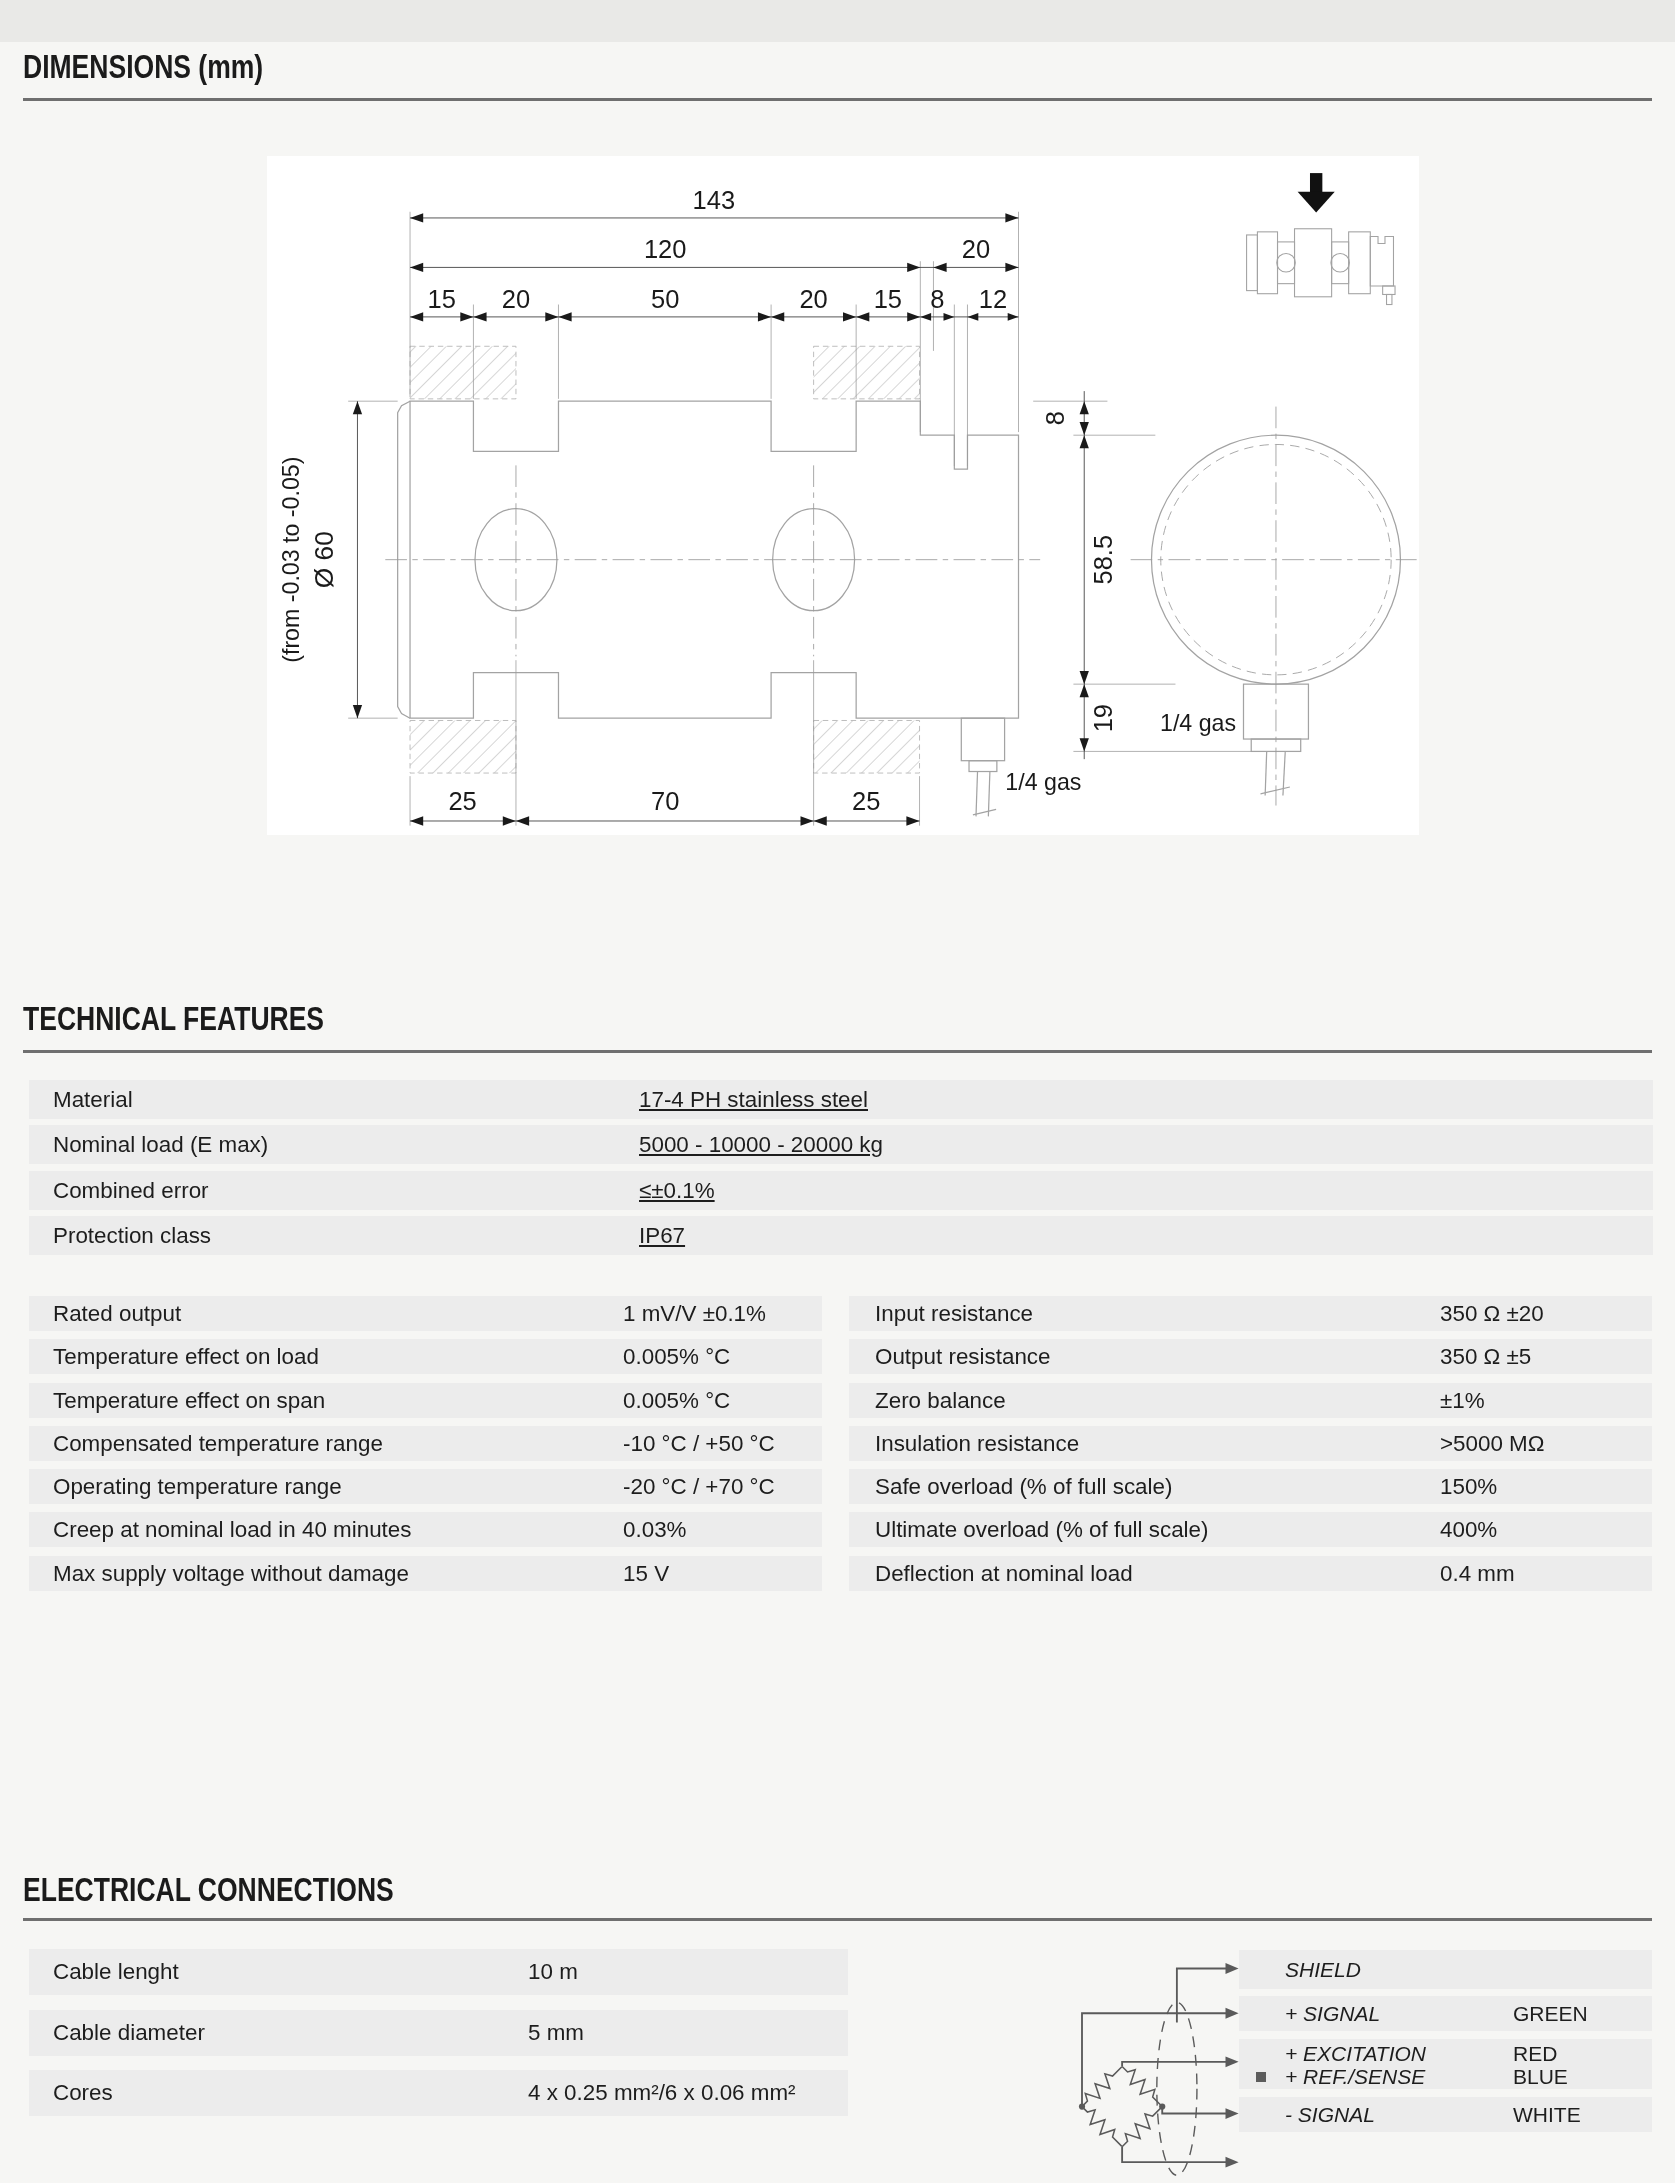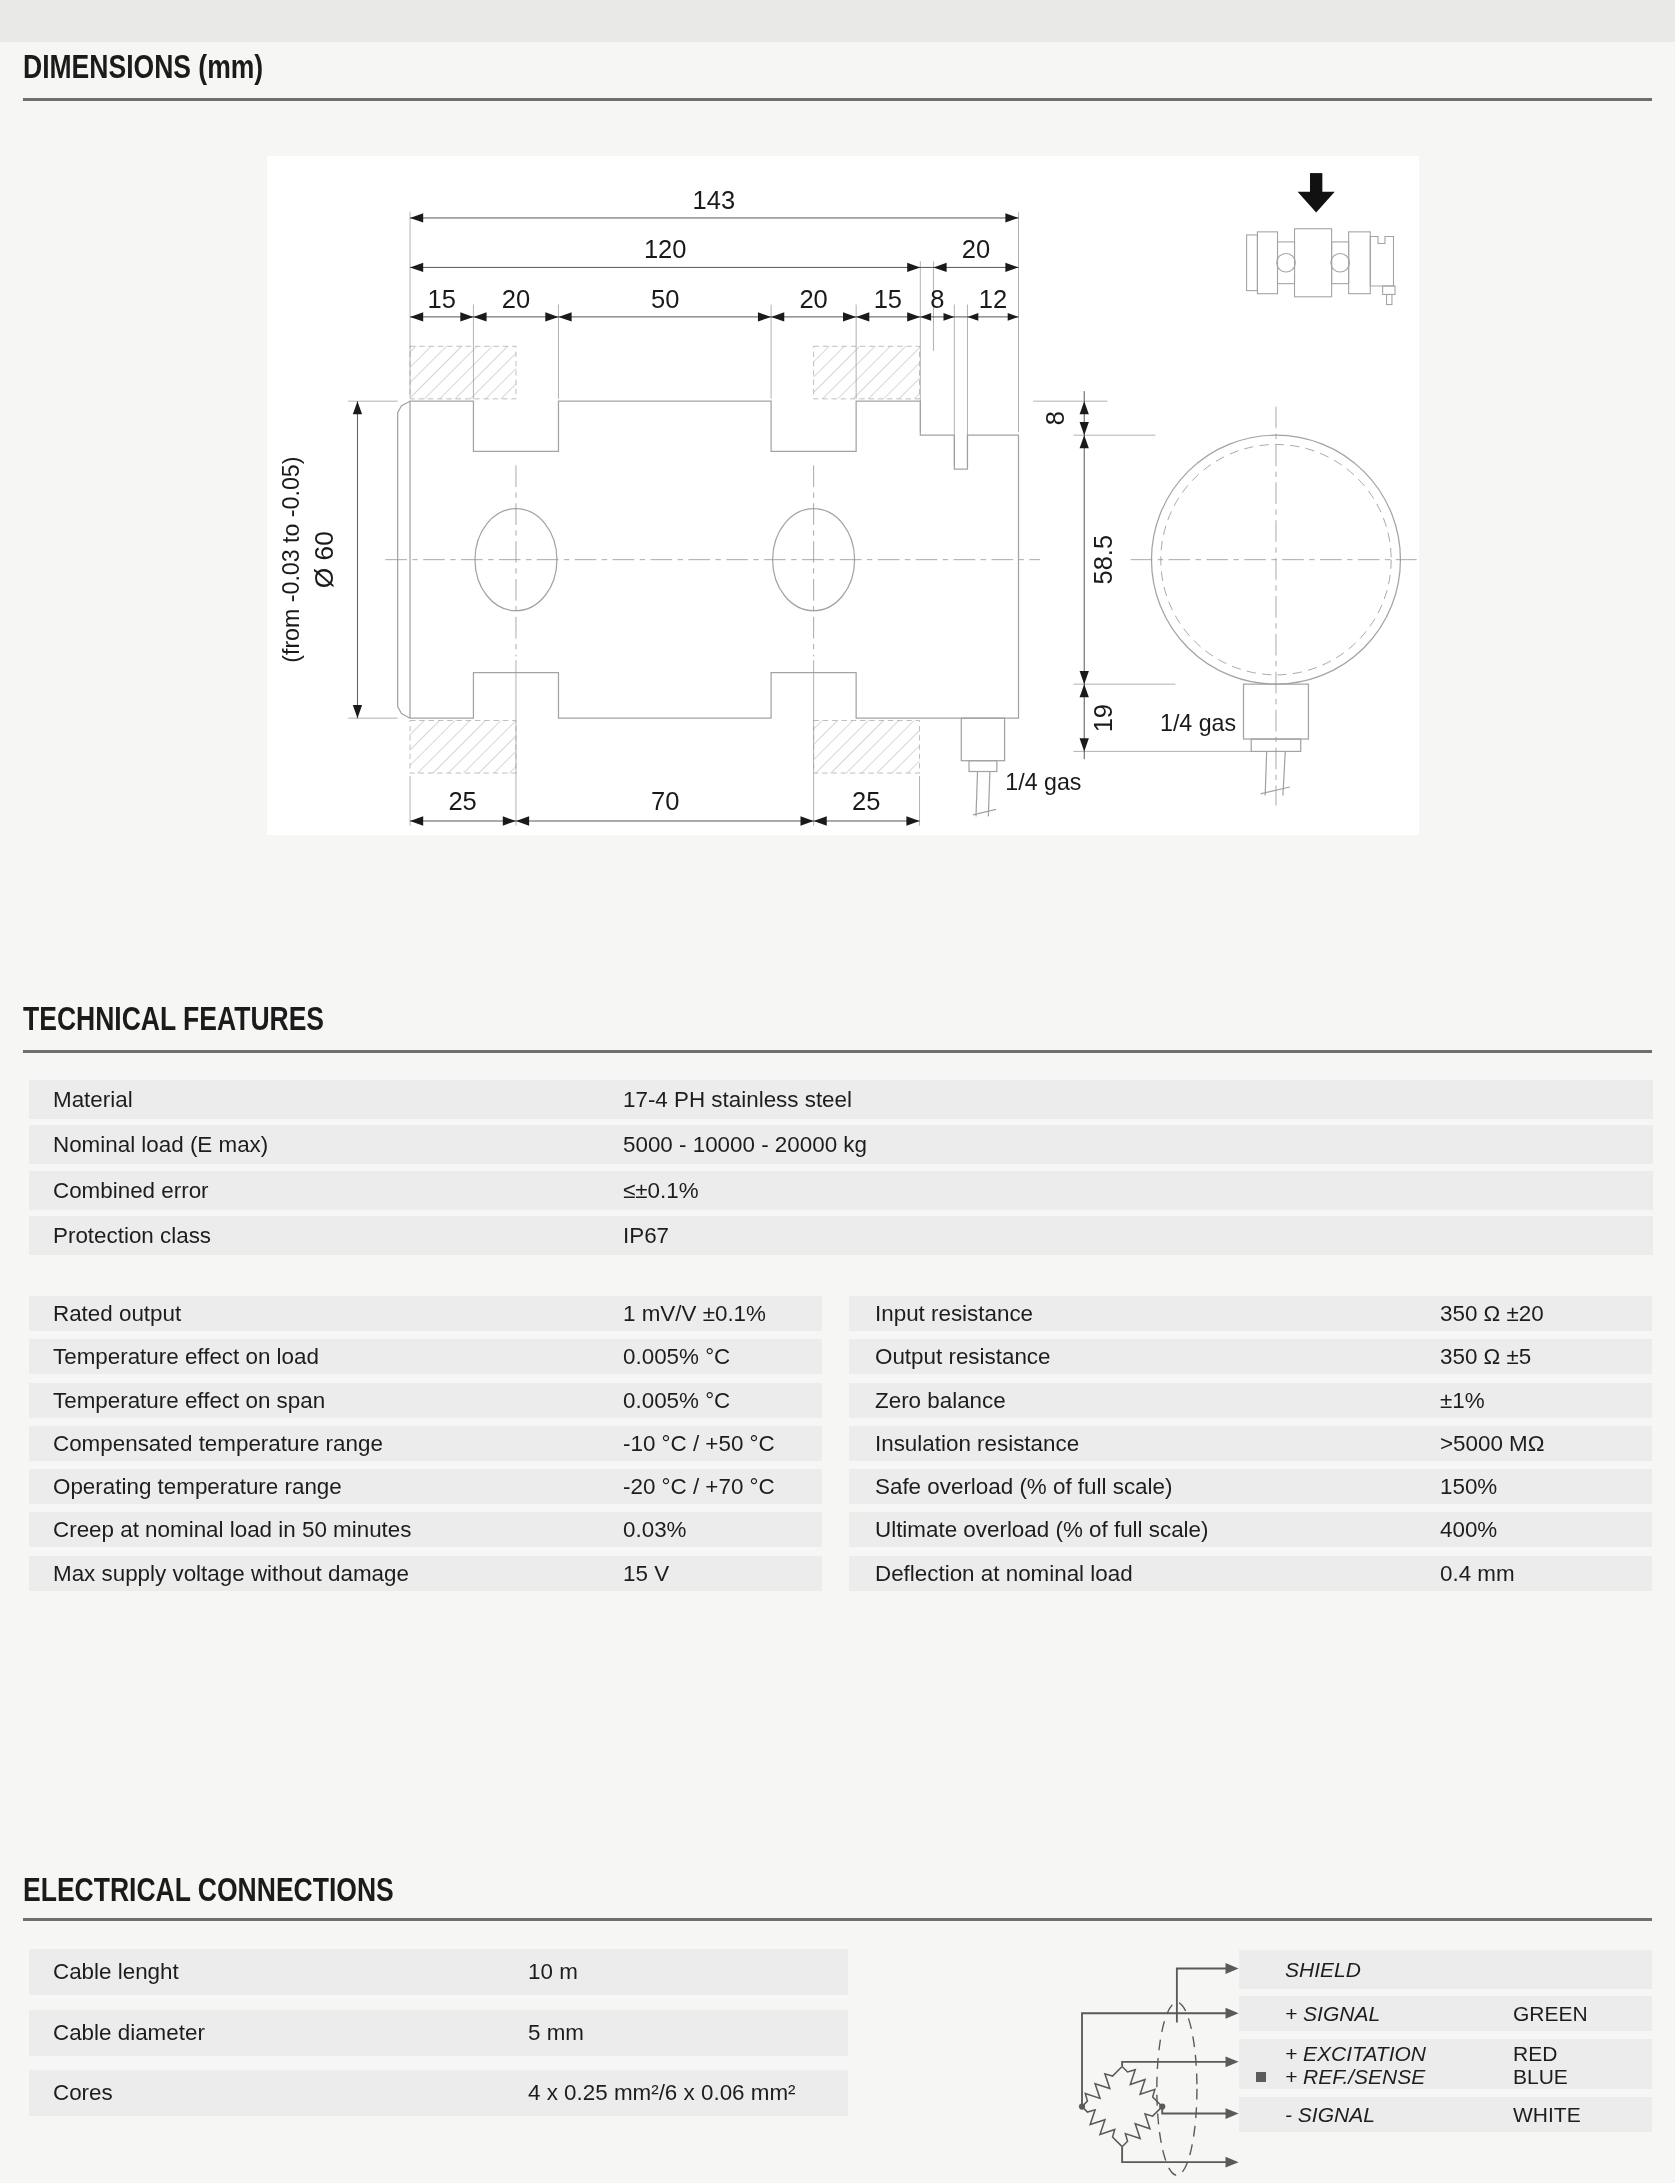--- a/index.html
+++ b/index.html
@@ -10,21 +10,21 @@
   .rule{position:absolute;left:23px;width:1629px;height:3.1px;background:#6f6f6f;}
   .panel{position:absolute;left:267px;top:114px;width:1152px;height:679px;background:#ffffff;}
   .trow{position:absolute;background:#ececec;display:block;}
   .trow .lab,.trow .val{position:absolute;top:50%;transform:translateY(-50%);
       font-size:22.4px;color:#1d1d1d;white-space:nowrap;}
   .g1{left:29px;width:1624px;height:39px;}
   .g2l{left:29px;width:793px;height:35px;}
   .g2r{left:849px;width:803px;height:35px;}
   .el{left:29px;width:819px;height:46px;}
   .g1 .lab,.el .lab{left:24px;}
-  .g1 .val{left:594px;}
+  .g1 .val{left:610px;text-decoration:underline;}
   .g2l .lab{left:24px;} .g2l .val{left:594px;}
   .g2r .lab{left:26px;} .g2r .val{left:591px;}
   .el .val{left:499px;}
   .wrow{position:absolute;left:1239px;width:413px;background:#ececec;}
   .wrow .wlab{position:absolute;left:46px;font-size:21px;color:#1d1d1d;white-space:nowrap;font-style:italic;}
   .wrow .wcol{position:absolute;left:274px;font-size:21px;color:#1d1d1d;white-space:nowrap;}
   .cline{top:50%;transform:translateY(-50%);}
   .sq{position:absolute;width:10px;height:10px;background:#5c5c5c;}
   .footnote{position:absolute;font-size:21px;color:#8a8a8a;white-space:nowrap;}
   svg text{font-family:"Liberation Sans",sans-serif;}
@@ -256,21 +256,21 @@
   </div>
   <div class="trow g2l" style="top:1427px">
     <span class="lab">Operating temperature range</span>
     <span class="val">-20 °C / +70 °C</span>
   </div>
   <div class="trow g2r" style="top:1427px">
     <span class="lab">Safe overload (% of full scale)</span>
     <span class="val">150%</span>
   </div>
   <div class="trow g2l" style="top:1470px">
-    <span class="lab">Creep at nominal load in 50 minutes</span>
+    <span class="lab">Creep at nominal load in 40 minutes</span>
     <span class="val">0.03%</span>
   </div>
   <div class="trow g2r" style="top:1470px">
     <span class="lab">Ultimate overload (% of full scale)</span>
     <span class="val">400%</span>
   </div>
   <div class="trow g2l" style="top:1514px">
     <span class="lab">Max supply voltage without damage</span>
     <span class="val">15 V</span>
   </div>

